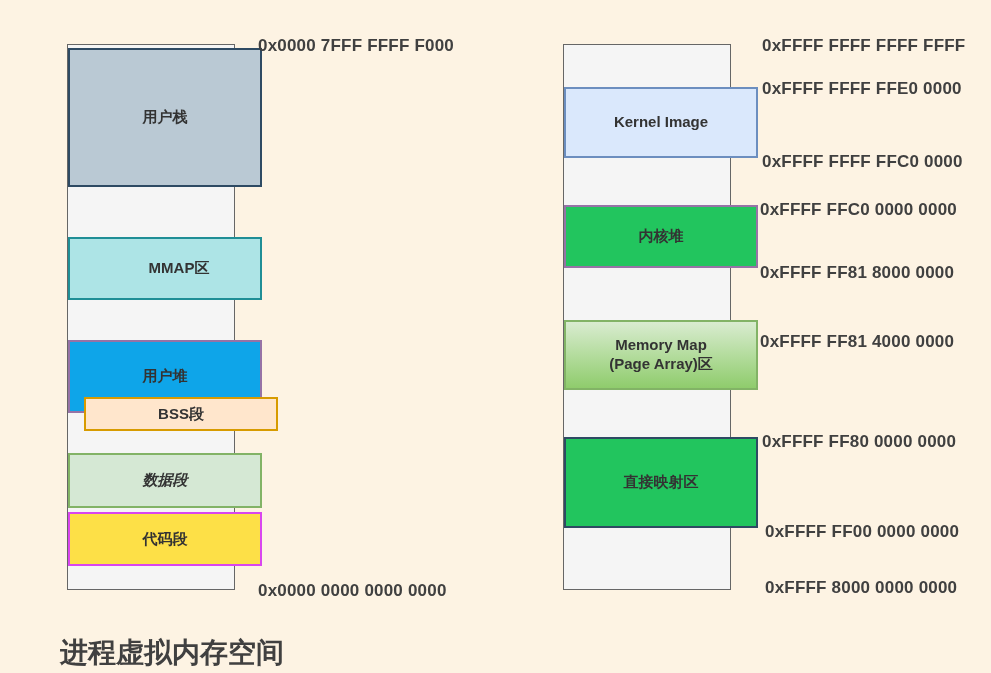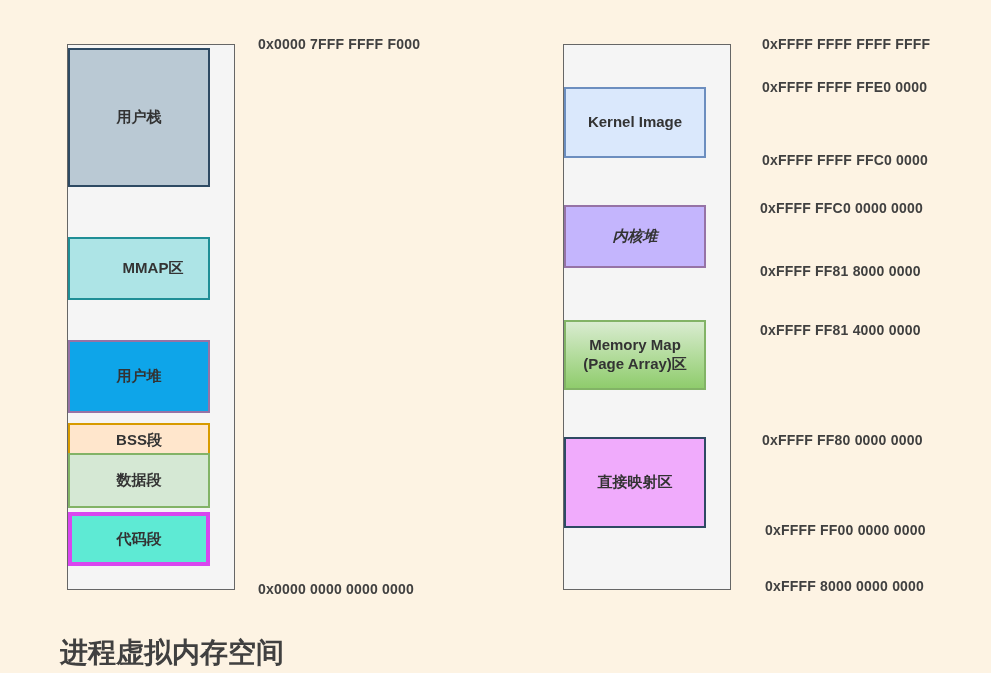--- a/index.html
+++ b/index.html
@@ -12,46 +12,46 @@
   }
   .column{
     position:absolute;
     background:#f5f5f5;
     border:1px solid #666666;
     box-sizing:content-box;
   }
   .seg{
     position:absolute;
     left:0;
-    width:142px;
+    width:194px;
     box-sizing:border-box;
     display:flex;
     align-items:center;
     justify-content:center;
     text-align:center;
     font-weight:bold;
     font-size:15px;
     color:#333333;
     white-space:pre-line;
     line-height:1.25;
   }
   .seg-user-stack   {background:#bac9d4;border:2px solid #2e4a63;}
   .seg-mmap         {background:#ade4e6;border:2px solid #1f8e96;padding-left:28px;}
   .seg-user-heap    {background:#0ea5e9;border:2px solid #9673a6;}
   .seg-bss          {background:#ffe6cc;border:2px solid #d79b00;}
-  .seg-data         {background:#d5e8d4;border:2px solid #82b366;}
-  .seg-code         {background:#5eead4;border:4px solid #d946ef;}
+  .seg-data         {background:#d5e8d4;border:2px solid #82b366;font-style:italic;}
+  .seg-code         {background:#fde047;border:2px solid #d946ef;}
   .seg-kernel-image {background:#dae8fc;border:2px solid #6c8ebf;}
-  .seg-kernel-heap  {background:#c4b5fd;border:2px solid #9673a6;font-style:italic;}
+  .seg-kernel-heap  {background:#22c55e;border:2px solid #9673a6;}
   .seg-memmap       {background:linear-gradient(#d9ecd0,#8fcc6c);border:2px solid #82b366;}
-  .seg-direct-map   {background:#f0abfc;border:2px solid #2e4a63;}
+  .seg-direct-map   {background:#22c55e;border:2px solid #2e4a63;}
   .addr{
     position:absolute;
     font-weight:bold;
-    font-size:14px;
+    font-size:17px;
     color:#404040;
     white-space:nowrap;
     letter-spacing:0.2px;
     text-align:right;
   }
   .diagram-title{
     position:absolute;
     font-weight:bold;
     font-size:28px;
     color:#404040;
@@ -66,21 +66,21 @@
   <div class="column" style="left:67px;top:44px;width:166px;height:544px;">
     <div class="seg seg-user-stack" style="top:3px;height:139px;">
       <span>用户栈</span>
     </div>
     <div class="seg seg-mmap" style="top:192px;height:63px;">
       <span>MMAP区</span>
     </div>
     <div class="seg seg-user-heap" style="top:295px;height:73px;">
       <span>用户堆</span>
     </div>
-    <div class="seg seg-bss" style="top:378px;height:34px;">
+    <div class="seg seg-bss" style="top:352px;height:34px;margin-left:16px;">
       <span>BSS段</span>
     </div>
     <div class="seg seg-data" style="top:408px;height:55px;">
       <span>数据段</span>
     </div>
     <div class="seg seg-code" style="top:467px;height:54px;">
       <span>代码段</span>
     </div>
   </div>
 
@@ -103,19 +103,19 @@
     <div class="seg seg-direct-map" style="top:392px;height:91px;">
       <span>直接映射区</span>
     </div>
   </div>
 
   <div class="addr" style="left:762px;top:36px;">0xFFFF FFFF FFFF FFFF</div>
   <div class="addr" style="left:762px;top:79px;">0xFFFF FFFF FFE0 0000</div>
   <div class="addr" style="left:762px;top:152px;">0xFFFF FFFF FFC0 0000</div>
   <div class="addr" style="left:760px;top:200px;">0xFFFF FFC0 0000 0000</div>
   <div class="addr" style="left:760px;top:263px;">0xFFFF FF81 8000 0000</div>
-  <div class="addr" style="left:760px;top:322px;">0xFFFF FF81 4000 0000</div>
+  <div class="addr" style="left:760px;top:332px;">0xFFFF FF81 4000 0000</div>
   <div class="addr" style="left:762px;top:432px;">0xFFFF FF80 0000 0000</div>
   <div class="addr" style="left:765px;top:522px;">0xFFFF FF00 0000 0000</div>
   <div class="addr" style="left:765px;top:578px;">0xFFFF 8000 0000 0000</div>
 
 
 </div>
 
 </body></html>

